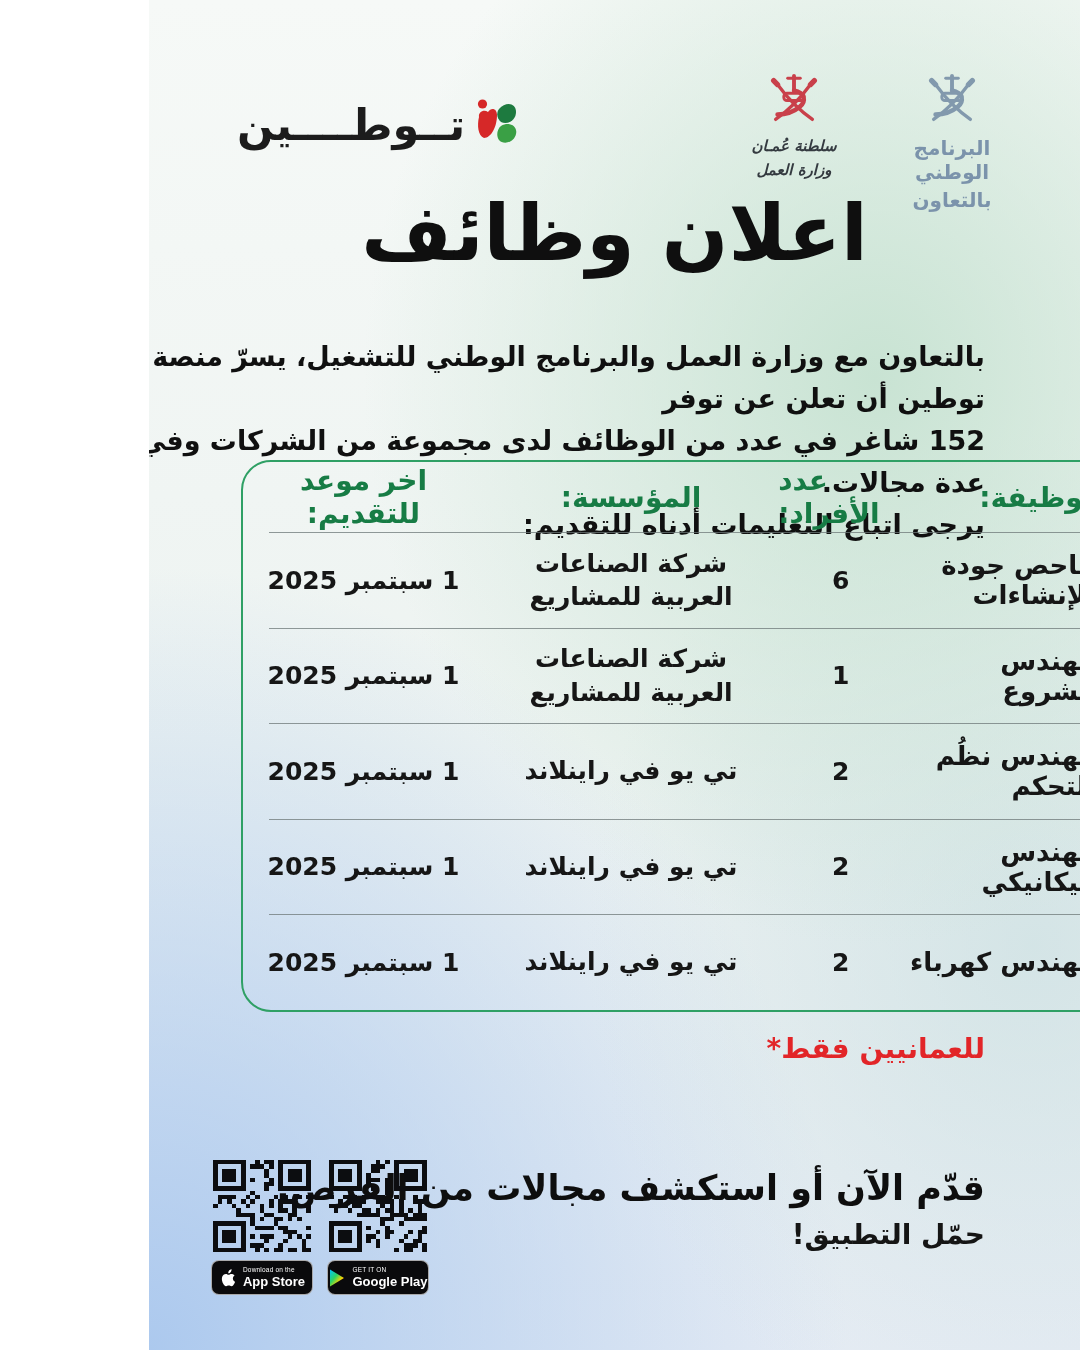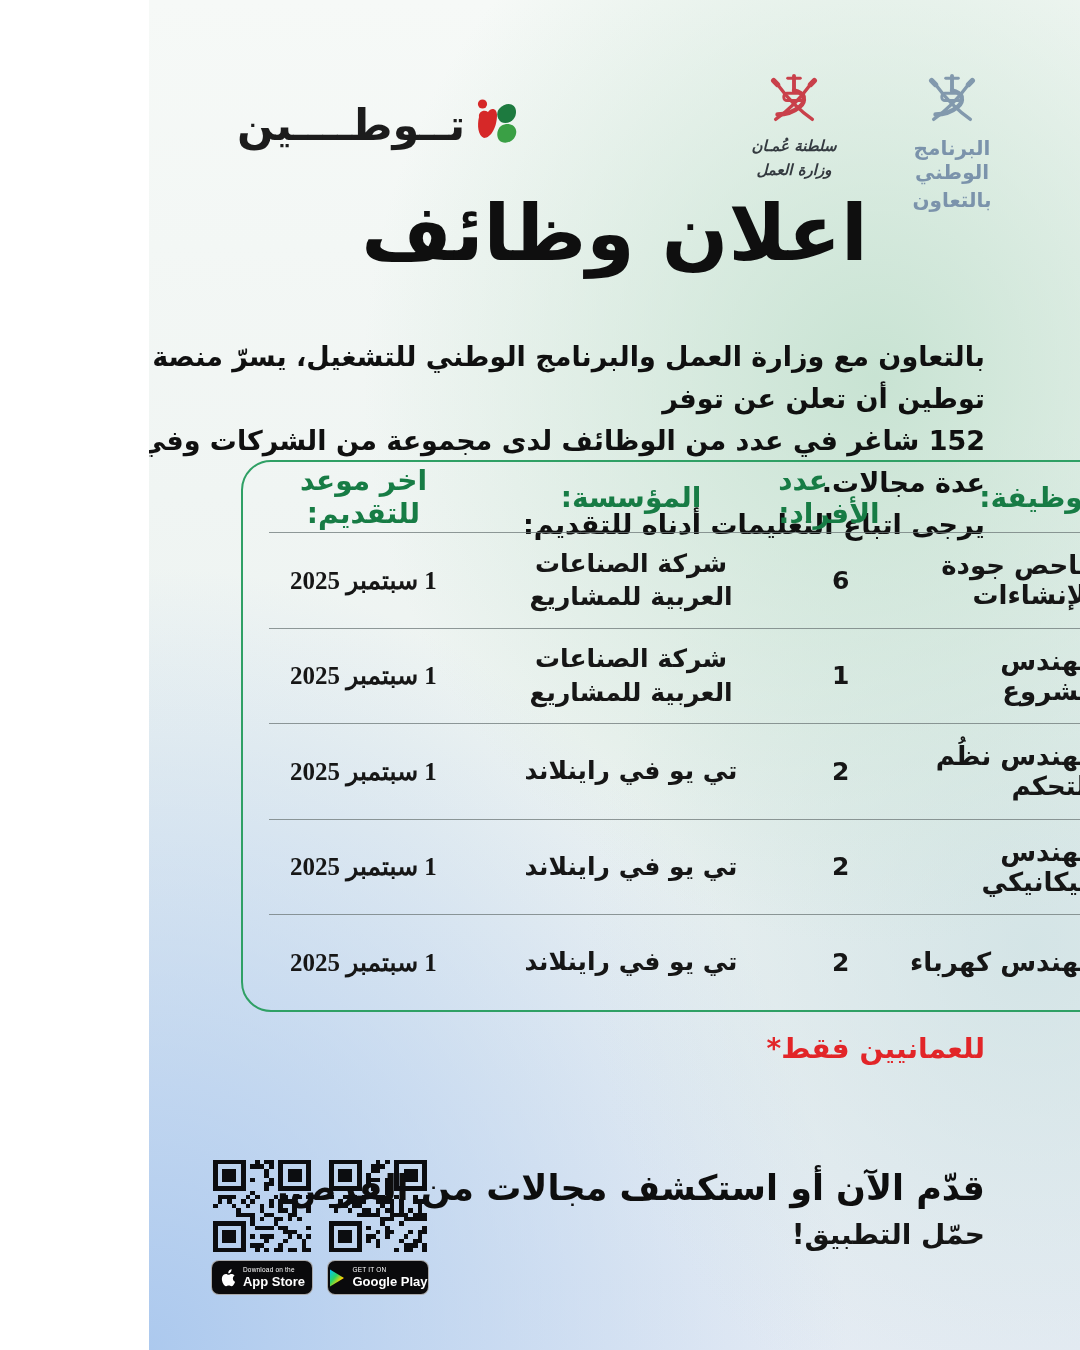--- a/index.html
+++ b/index.html
@@ -48,21 +48,21 @@
   .th.org  { text-align:center; }
   .th.date { text-align:center; }
 
   .sep { border:none; border-top:1.5px solid rgba(110,120,120,0.75); margin:0 26px; }
 
   .trow { display:grid; grid-template-columns:26% 14% 33% 27%; align-items:center; height:94.5px; }
   .td { font-size:25px; font-weight:700; color:#161616; }
   .td.job  { text-align:right; padding-right:40px; font-size:26px; }
   .td.count{ text-align:center; }
   .td.org  { text-align:center; line-height:1.35; padding:0 6px; }
-  .td.date { text-align:center;font-family:Liberation Serif, serif; }
+  .td.date { text-align:center; }
 
   
   .note { position:absolute; top:1032px; right:95px; color:#e22528; font-size:28px; font-weight:800; }
 
   .cta { position:absolute; top:1168px; right:95px; text-align:right; }
   .cta-line1 { font-size:35px; font-weight:900; color:#0e0e0e; }
   .cta-line2 { margin-top:10px; font-size:28px; font-weight:700; color:#151515; }
 
   
   .stores { position:absolute; top:1160px; left:62px; display:flex; flex-direction:row; gap:14px; direction:ltr; }

